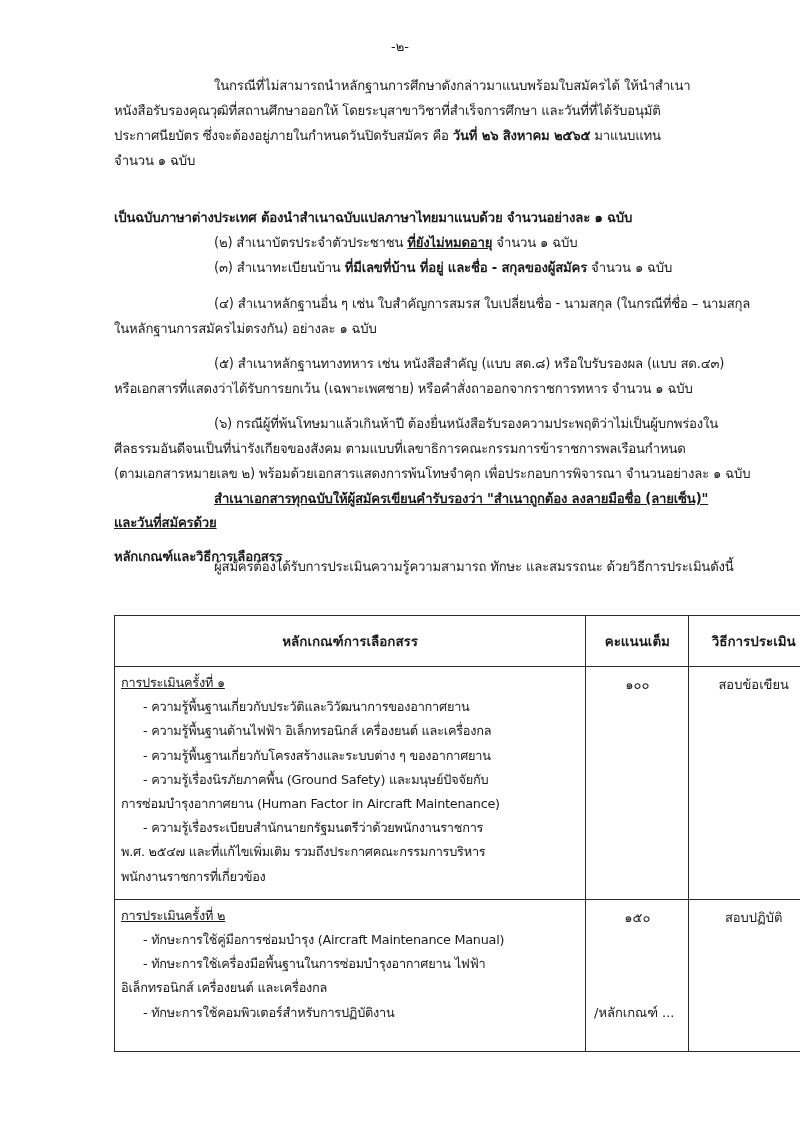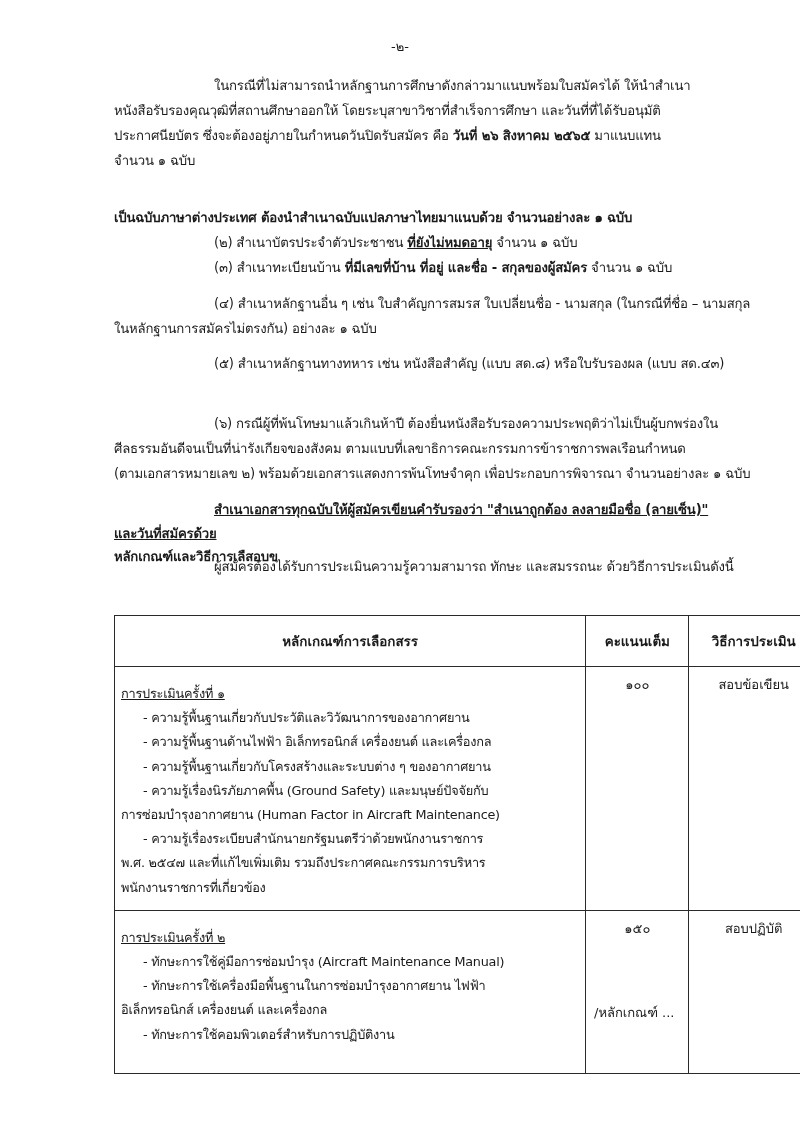--- a/index.html
+++ b/index.html
@@ -4,21 +4,21 @@
 <style>
   html, body { margin: 0; padding: 0; background: #ffffff; }
   body {
     width: 800px; height: 1131px; position: relative; overflow: hidden;
     font-family: "DejaVu Sans", "Liberation Sans", sans-serif;
     color: #1a1a1a;
   }
   .page { position: absolute; left: 0; top: 0; width: 800px; height: 1131px; }
   .line { position: absolute; white-space: nowrap; font-size: 13.2px; line-height: 20px; letter-spacing: -0.2px; }
   .b { font-weight: bold; }
-  .u { text-decoration: underline; margin-top: 11px; }
+  .u { text-decoration: underline; }
   .pagenum { position: absolute; left: 0; width: 800px; top: 36px; text-align: center; font-size: 13px; }
   table.criteria {
     position: absolute; left: 114px; top: 615px; width: 705px;
     border-collapse: collapse; font-size: 13px;
   }
   table.criteria td, table.criteria th {
     border: 1.3px solid #2a2a2a; vertical-align: top; padding: 0;
   }
   table.criteria th { height: 50px; vertical-align: middle; font-weight: bold; font-size: 13.4px; }
   .c1 { width: 410px; }
@@ -48,28 +48,29 @@
 
   <div class="line" style="left:214px; top:233px;">
     <span>(๒)  สำเนาบัตรประจำตัวประชาชน </span><span class="b u">ที่ยังไม่หมดอายุ</span><span> จำนวน ๑ ฉบับ</span>
   </div>
   <div class="line" style="left:214px; top:258px;">
     <span>(๓)  สำเนาทะเบียนบ้าน </span><span class="b">ที่มีเลขที่บ้าน ที่อยู่ และชื่อ - สกุลของผู้สมัคร</span><span> จำนวน ๑ ฉบับ</span>
   </div>
   <div class="line" style="left:214px; top:294px;">(๔)  สำเนาหลักฐานอื่น ๆ เช่น ใบสำคัญการสมรส ใบเปลี่ยนชื่อ - นามสกุล (ในกรณีที่ชื่อ – นามสกุล</div>
   <div class="line" style="left:114px; top:319px;">ในหลักฐานการสมัครไม่ตรงกัน) อย่างละ ๑ ฉบับ</div>
   <div class="line" style="left:214px; top:354px;text-align:right;">(๕)  สำเนาหลักฐานทางทหาร เช่น หนังสือสำคัญ (แบบ สด.๘) หรือใบรับรองผล (แบบ สด.๔๓)</div>
+  <div class="line" style="left:114px; top:379px;">หรือเอกสารที่แสดงว่าได้รับการยกเว้น (เฉพาะเพศชาย) หรือคำสั่งถาออกจากราชการทหาร จำนวน ๑ ฉบับ</div>
   <div class="line" style="left:214px; top:414px;">(๖)  กรณีผู้ที่พ้นโทษมาแล้วเกินห้าปี ต้องยื่นหนังสือรับรองความประพฤติว่าไม่เป็นผู้บกพร่องใน</div>
   <div class="line" style="left:114px; top:439px;">ศีลธรรมอันดีจนเป็นที่น่ารังเกียจของสังคม ตามแบบที่เลขาธิการคณะกรรมการข้าราชการพลเรือนกำหนด</div>
   <div class="line" style="left:114px; top:464px;">(ตามเอกสารหมายเลข ๒) พร้อมด้วยเอกสารแสดงการพ้นโทษจำคุก เพื่อประกอบการพิจารณา จำนวนอย่างละ ๑ ฉบับ</div>
 
   <div class="line b u" style="left:214px; top:489px;">สำเนาเอกสารทุกฉบับให้ผู้สมัครเขียนคำรับรองว่า "สำเนาถูกต้อง ลงลายมือชื่อ (ลายเซ็น)"</div>
   <div class="line b u" style="left:114px; top:513px;">และวันที่สมัครด้วย</div>
 
-  <div class="line b" style="left:114px; top:547px;">หลักเกณฑ์และวิธีการเลืสอบข</div>
+  <div class="line b" style="left:114px; top:547px;">หลักเกณฑ์และวิธีการเลือกสรร</div>
   <div class="line" style="left:214px; top:557px; top:557px;">ผู้สมัครต้องได้รับการประเมินความรู้ความสามารถ ทักษะ และสมรรถนะ ด้วยวิธีการประเมินดังนี้</div>
 
   <table class="criteria">
     <tbody>
         <tr>
       <th class="c1">หลักเกณฑ์การเลือกสรร</th>
       <th class="c2">คะแนนเต็ม</th>
       <th class="c3">วิธีการประเมิน</th>
     </tr>
     <tr>

